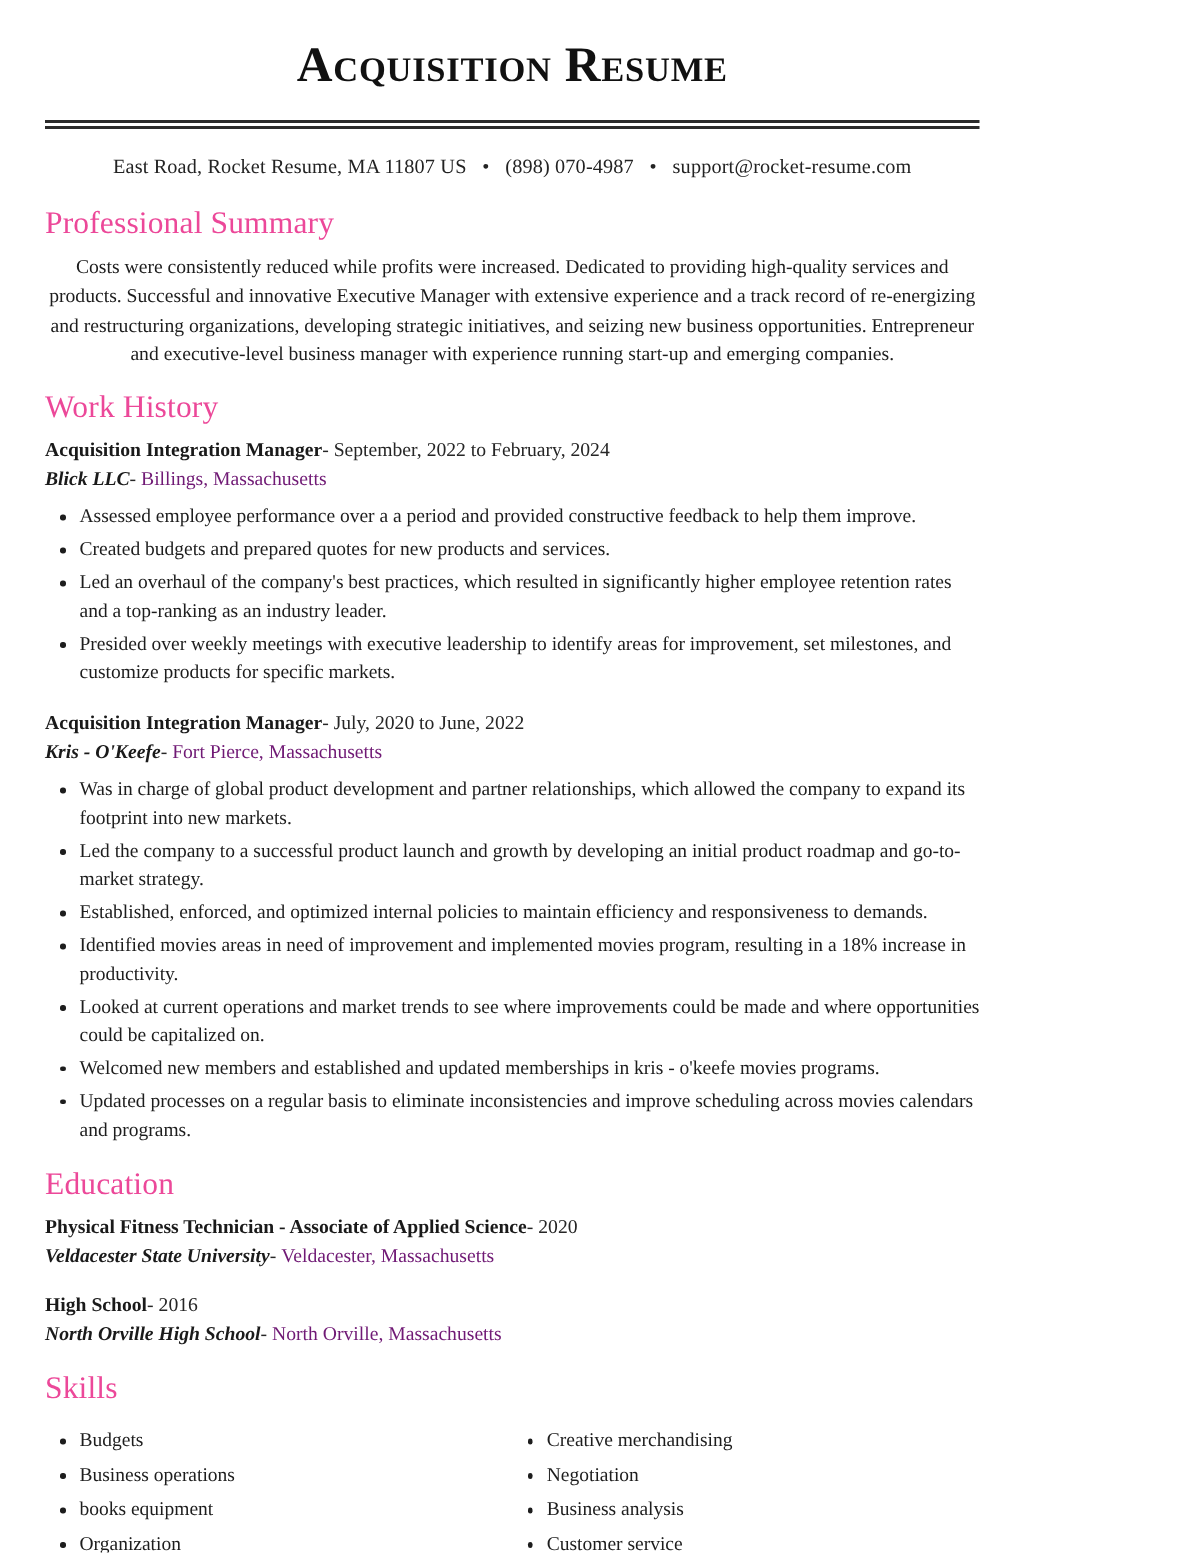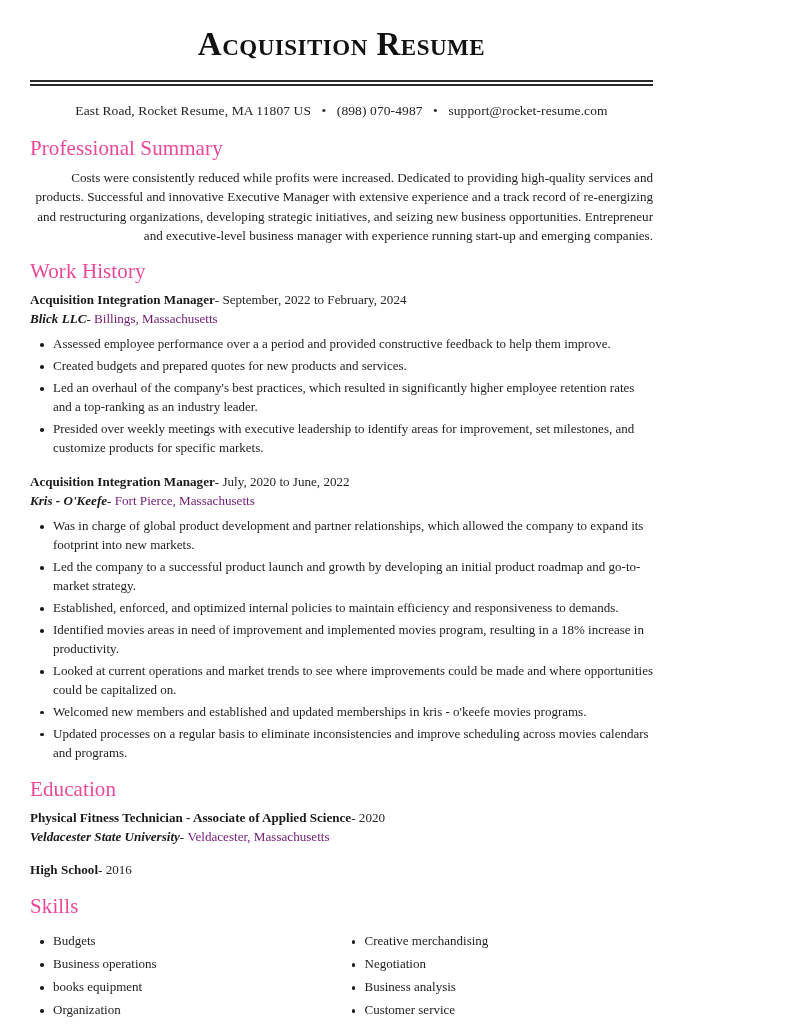--- a/index.html
+++ b/index.html
@@ -63,21 +63,21 @@
     font-weight: 400;
     color: #ec4899;
     margin: 0 0 7px 0;
     line-height: 1.25;
     letter-spacing: 0.1px;
   }
   .summary-text {
     font-size: 13.1px;
     line-height: 1.47;
     color: #1d1d1d;
-    text-align: right;
+    text-align: center;
     margin: 0;
   }
   .entry-line-1 {
     font-size: 13.1px;
     line-height: 1.45;
     color: #1a1a1a;
   }
   .entry-role { font-weight: 700; }
   .entry-dates { font-weight: 400; color: #262626; }
   .entry-line-2 {
@@ -208,20 +208,23 @@
       </div>
       <div class="entry-line-2">
         <span class="entry-org">Veldacester State University</span><span class="dash">-</span>&nbsp;<span class="entry-loc">Veldacester, Massachusetts</span>
       </div>
     </div>
 
     <div class="edu-entry">
       <div class="entry-line-1">
         <span class="entry-role">High School</span><span class="dash">-</span>&nbsp;<span class="entry-dates">2016</span>
       </div>
+      <div class="entry-line-2">
+        <span class="entry-org">North Orville High School</span><span class="dash">-</span>&nbsp;<span class="entry-loc">North Orville, Massachusetts</span>
+      </div>
     </div>
   </div>
 
   <div class="section">
     <h2 class="section-heading">Skills</h2>
     <div class="skills-cols">
       <div class="skills-col">
         <ul class="bullets">
           <li>Budgets</li>
           <li>Business operations</li>

